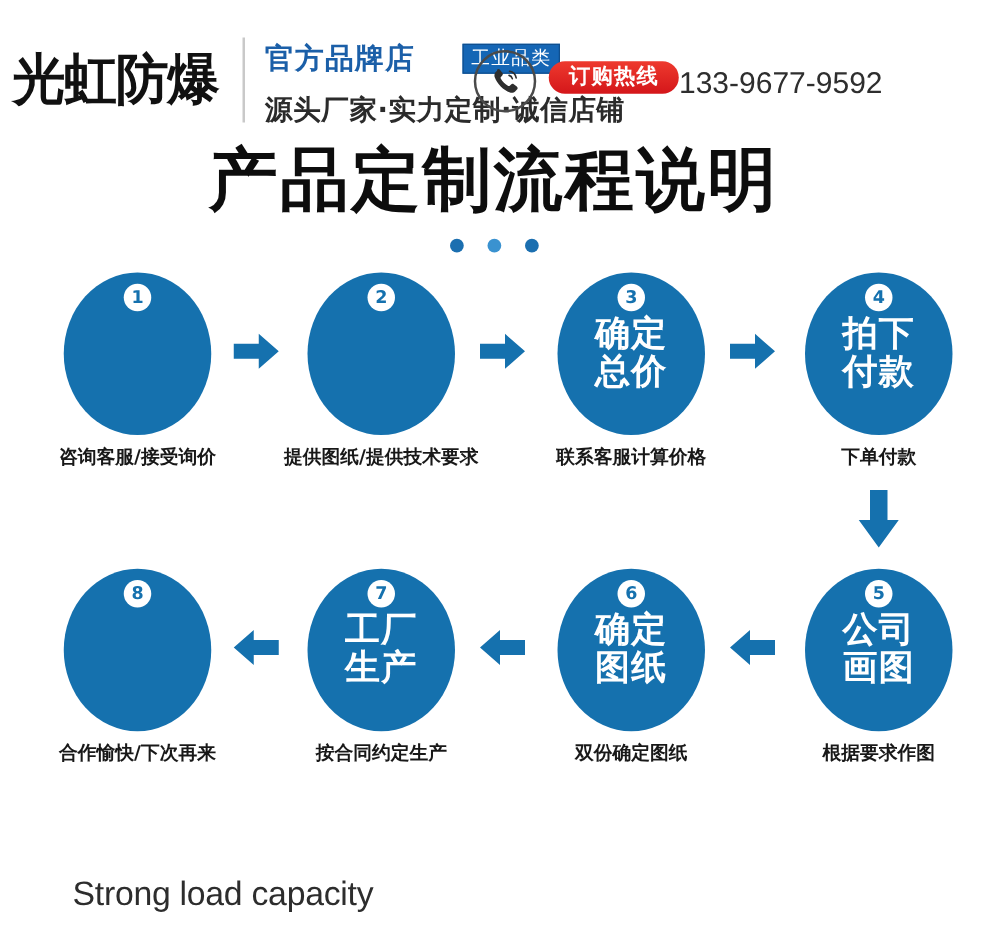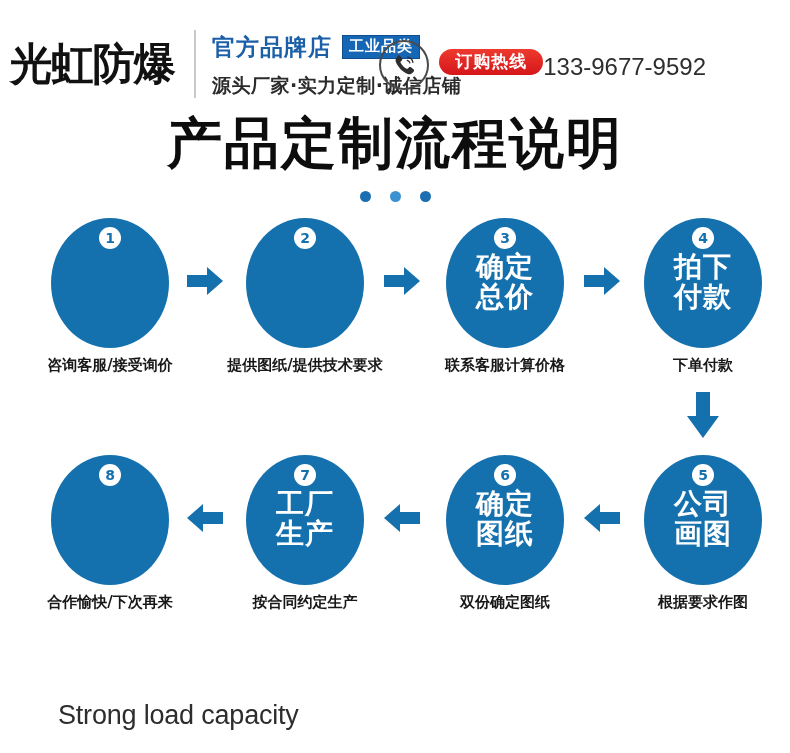--- a/index.html
+++ b/index.html
@@ -54,47 +54,48 @@
   .brand-block {
     position: absolute;
     left: 212px;
     top: 20px;
     width: 400px;
   }
   .brand-line1 {
     display: flex;
     align-items: center;
     height: 30px;
+    gap: 28px;
   }
   .brand-official {
     font-family: "DejaVu Sans", "Liberation Sans", sans-serif;
     font-size: 23px;
     font-weight: bold;
     color: #1b5fa8;
     letter-spacing: 1px;
     line-height: 1;
     white-space: nowrap;
   }
   .brand-badge {
     margin-left: 10px;
     background: #1566b5;
     color: #ffffff;
     font-family: "DejaVu Sans", "Liberation Sans", sans-serif;
     font-size: 15px;
-    font-weight: bold;
+    font-weight: normal;
     letter-spacing: 1px;
     padding: 3px 6px 4px 6px;
     line-height: 1;
     white-space: nowrap;
     border: 1px solid #0f4f8f;
   }
   .brand-line2 {
     margin-top: 11px;
     font-family: "DejaVu Sans", "Liberation Sans", sans-serif;
-    font-size: 19px;
+    font-size: 22px;
     font-weight: bold;
     color: #2b2b2b;
     letter-spacing: 0.5px;
     white-space: nowrap;
   }
 
   .phone-block {
     position: absolute;
     right: 6px;
     top: 20px;

